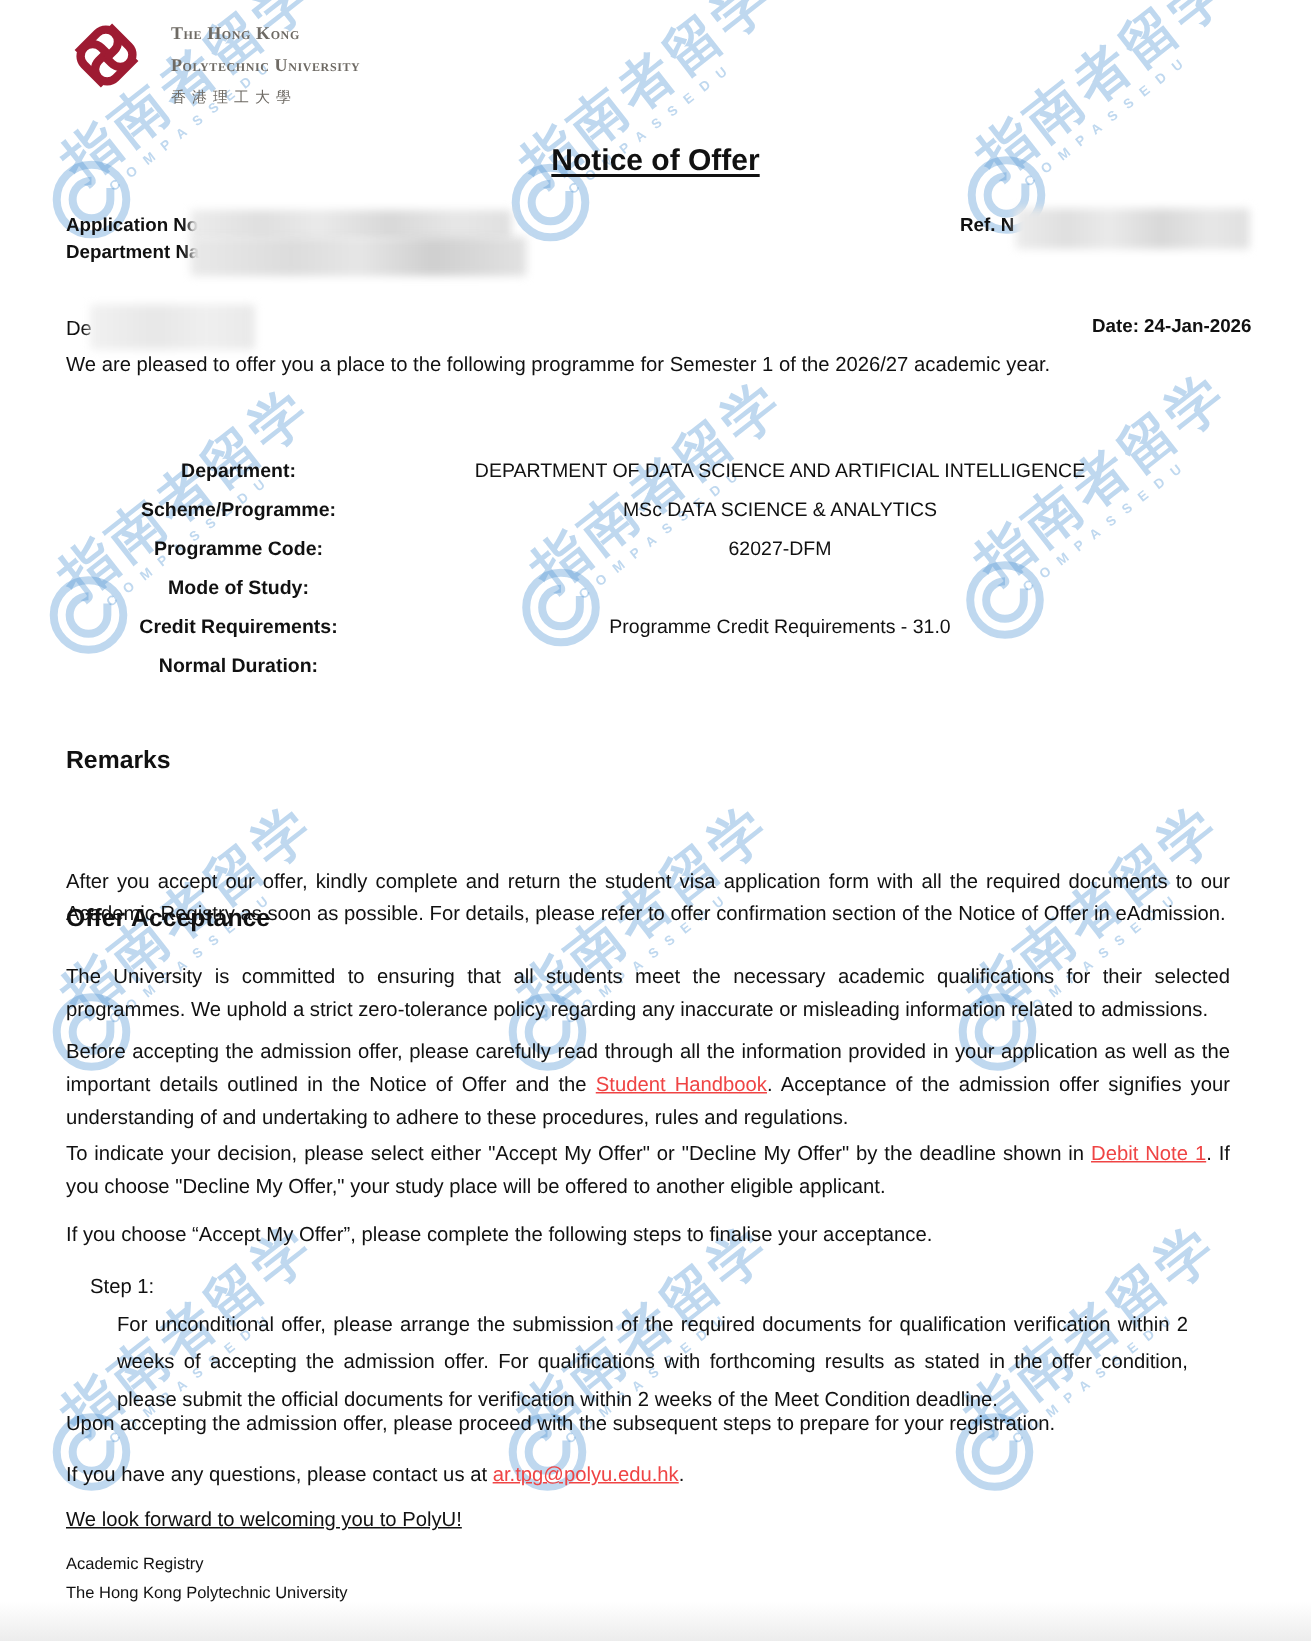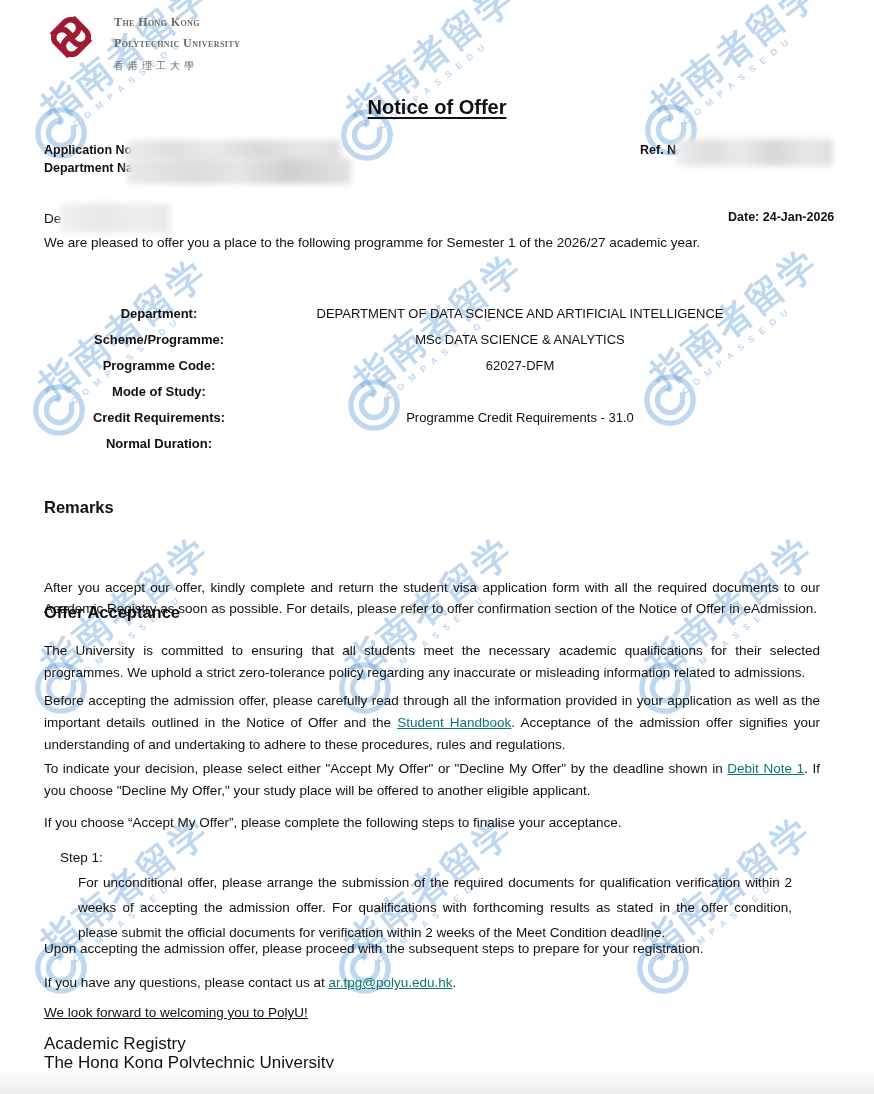--- a/index.html
+++ b/index.html
@@ -32,22 +32,22 @@
   .abs{position:absolute;}
   .para{width:776px;text-align:justify;margin:0;}
   .prog-table{position:absolute;left:78px;top:306px;font-size:13px;}
   .prog-row{display:flex;height:26px;align-items:flex-start;text-align:center;}
   .prog-label{width:162px;font-weight:bold;}
   .prog-value{width:560px;}
   .section-h{position:absolute;font-size:16.5px;font-weight:bold;}
   .step{position:absolute;display:flex;font-size:13.5px;line-height:25px;flex-direction:column;}
   .step-label{width:46px;flex:none;}
   .step-body{width:714px;text-align:justify;margin-left:18px;}
-  .doclink{color:#0f766e;text-decoration:underline;cursor:pointer;}
-  .signoff{position:absolute;left:44px;top:1034px;font-size:17px;line-height:19px;}
+  .doclink{color:#ef4444;text-decoration:underline;cursor:pointer;}
+  .signoff{position:absolute;left:44px;top:1034px;font-size:11px;line-height:19px;}
   .footer-fade{position:absolute;left:0;bottom:0;width:874px;height:26px;z-index:2;
                background:linear-gradient(#ffffff,#ececec);}
 </style>
 </head>
 <body>
 
 <div class="page">
 
   <div class="wm-layer">
 

